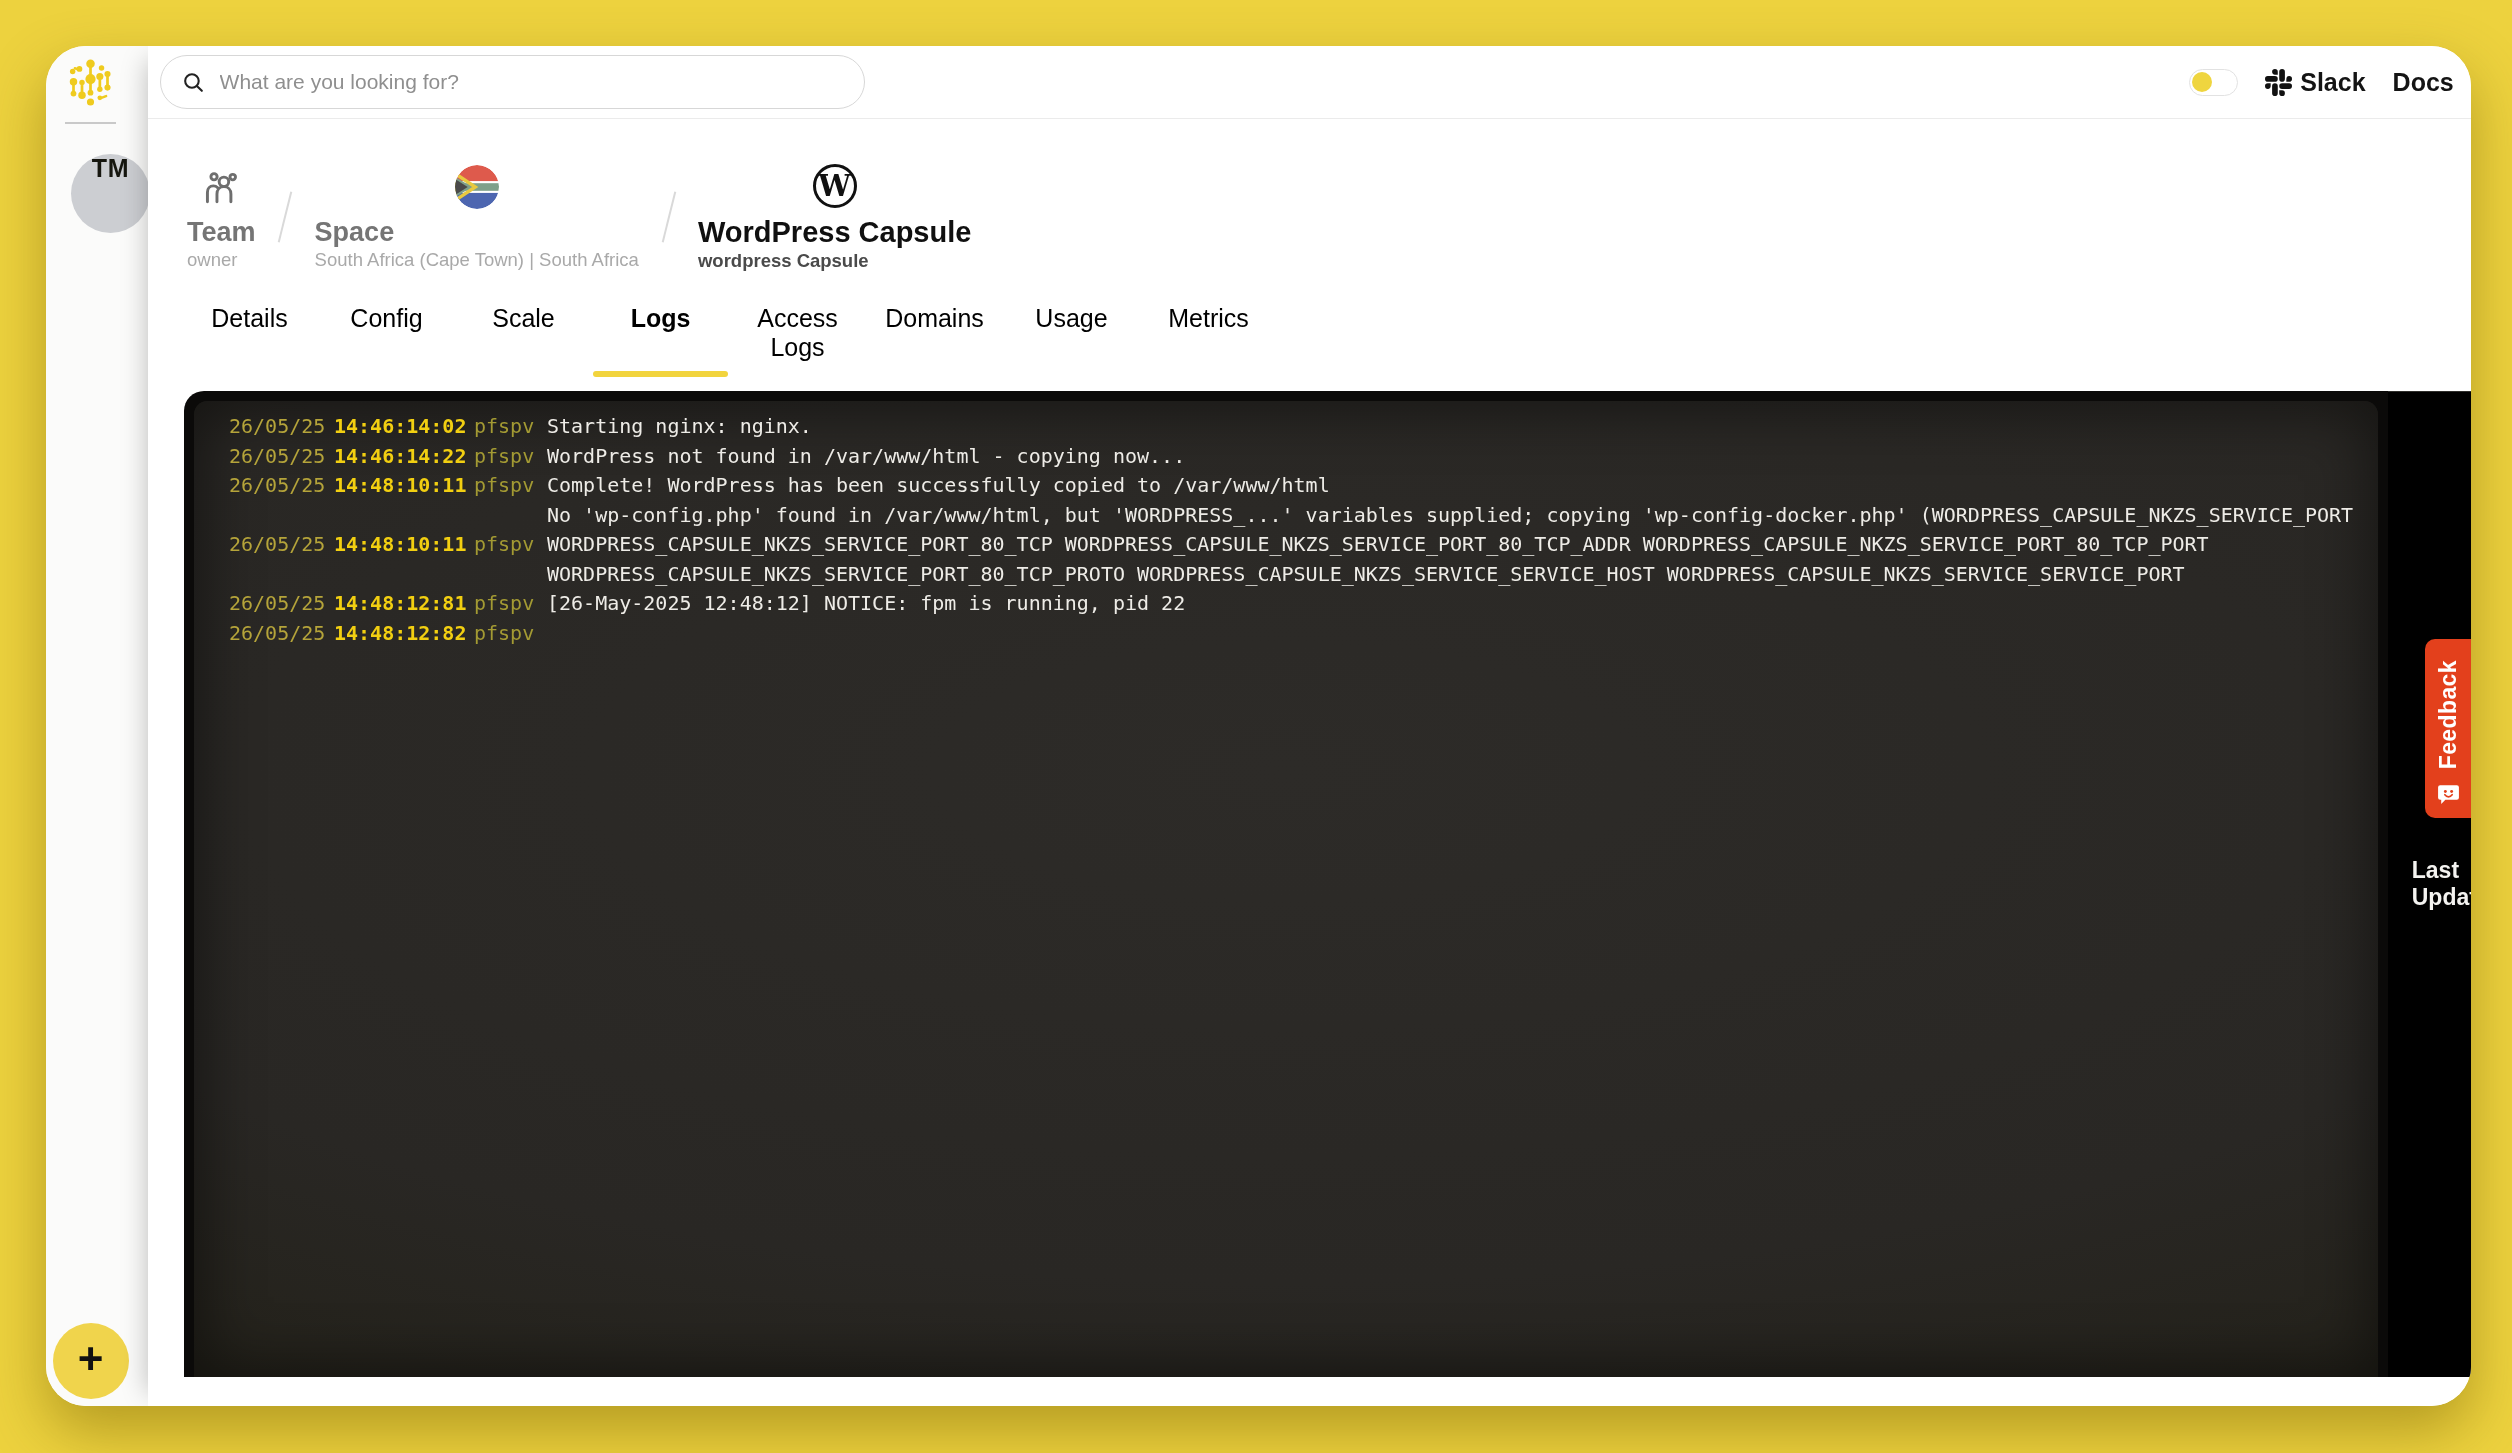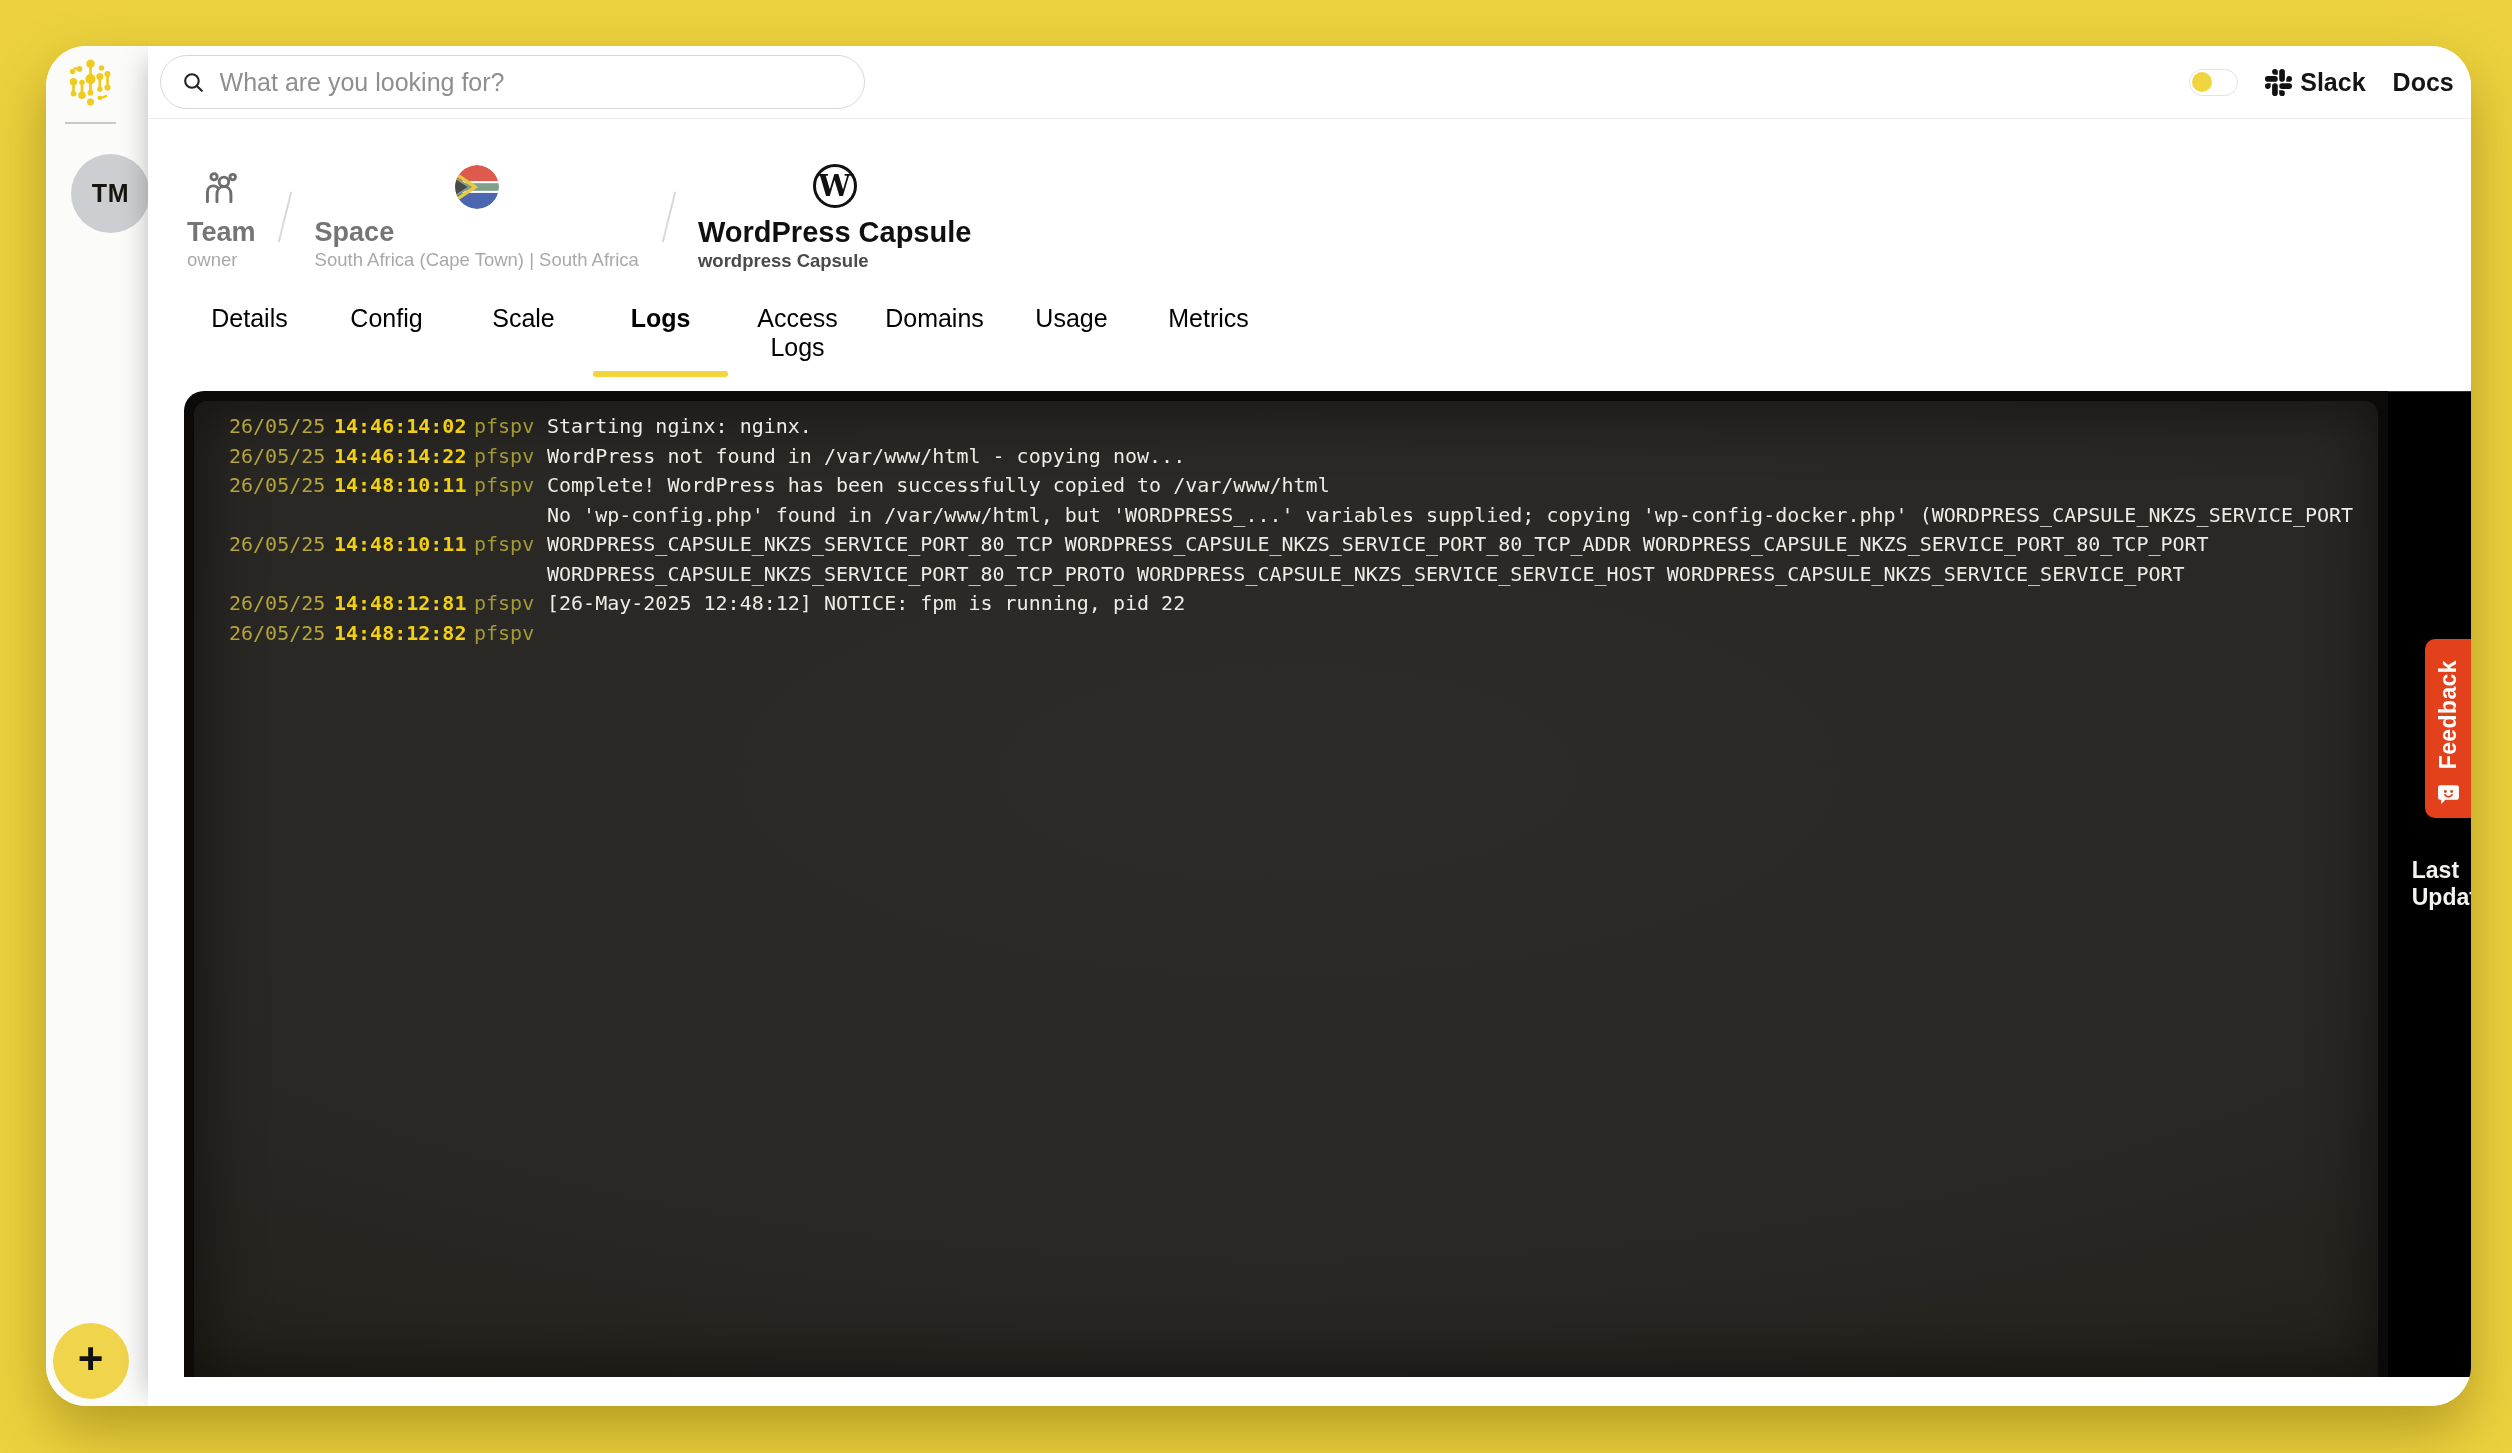--- a/index.html
+++ b/index.html
@@ -14,21 +14,21 @@
     background:#ffffff;border-radius:40px;overflow:hidden;
     box-shadow:0 25px 59px rgba(110,88,0,.45);
     display:flex;
   }
   
   #sidebar{position:relative;width:102px;flex:0 0 102px;background:#fbfbfa;z-index:1;}
   #logo{position:absolute;left:19.4px;top:11px;width:51px;height:51px;cursor:pointer;}
   #logo-divider{position:absolute;left:19.4px;top:76px;width:51px;height:1.7px;background:#c9c9c9;}
   #avatar{
     position:absolute;left:25px;top:108px;width:79px;height:79px;border-radius:50%;
-    background:#ccced2;display:flex;align-items:center;justify-content:center;
+    background:#ccced2;display:flex;align-items:flex-start;justify-content:center;
     font-weight:700;font-size:25px;color:#16160f;letter-spacing:0.8px;cursor:pointer;
   }
   #add-btn{
     position:absolute;left:6.7px;bottom:6.7px;width:76px;height:76px;border-radius:50%;
     background:#F0D44C;border:none;display:flex;align-items:center;justify-content:center;
     font-size:44px;font-weight:700;color:#111;cursor:pointer;line-height:0;padding-bottom:5px;
     font-family:"Liberation Sans",sans-serif;
   }
   
   #content{
@@ -40,21 +40,21 @@
   #header{
     height:73px;flex:0 0 73px;border-bottom:1.7px solid #ebebeb;
     display:flex;align-items:center;padding:0 22px 0 11.8px;box-sizing:border-box;
   }
   #searchbar{
     width:705px;height:54px;border:1.7px solid #d7d7d7;border-radius:29px;
     display:flex;align-items:center;padding:0 20px;box-sizing:border-box;background:#fff;
   }
   #searchbar svg{flex:0 0 auto;margin-right:11.8px;}
   #search-input{
-    border:none;outline:none;flex:1;font-size:25px;color:#333;
+    border:none;outline:none;flex:1;font-size:21px;color:#333;
     font-family:"Liberation Sans",sans-serif;background:transparent;
   }
   #search-input::placeholder{color:#8f8f8f;}
   #header-right{margin-left:auto;display:flex;align-items:center;gap:27px;}
   .theme-toggle{
     width:47px;height:25px;border:1.7px solid #e2e2e2;border-radius:14.3px;background:#fff;
     position:relative;cursor:pointer;box-sizing:content-box;
   }
   .theme-toggle .knob{
     position:absolute;left:2.5px;top:2.5px;width:20px;height:20px;border-radius:50%;background:#EFD53F;

